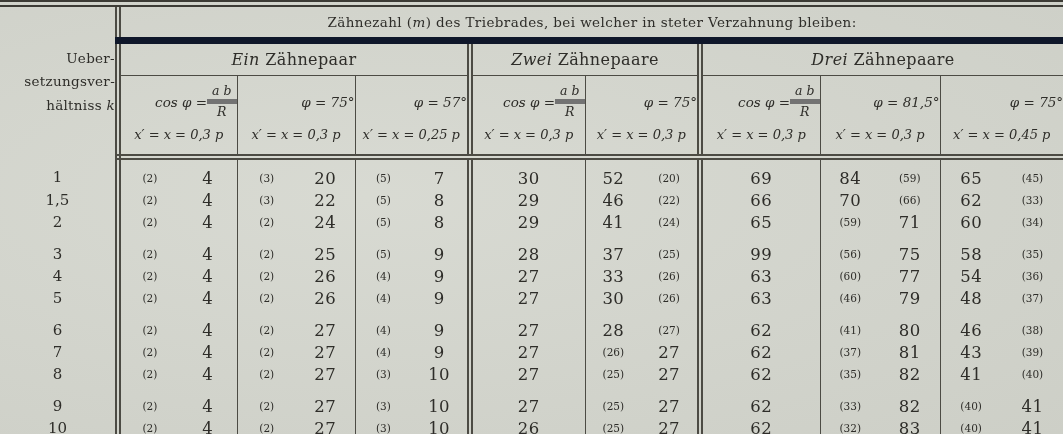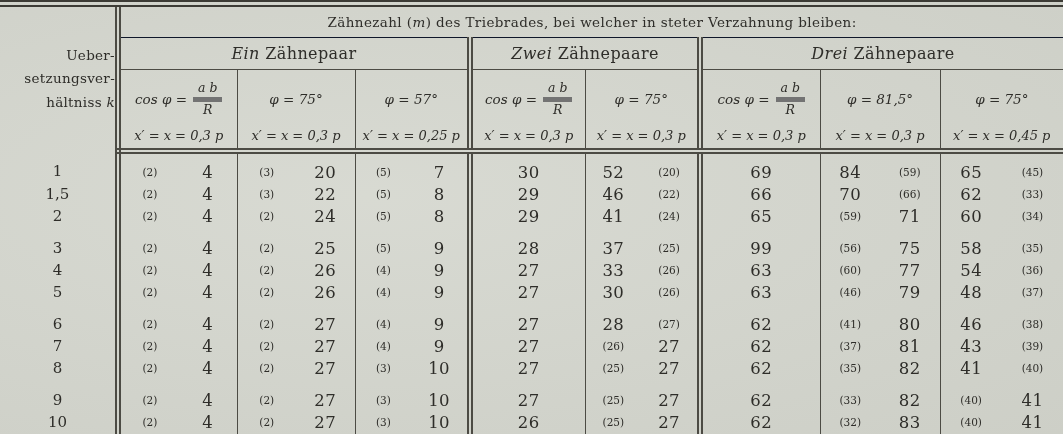--- a/index.html
+++ b/index.html
@@ -24,53 +24,52 @@
 
   
   .k-head {
     font-size: 13.5px;
     line-height: 1.75;
     text-align: right;
     letter-spacing: 0.3px;
   }
   .title-cell {
     height: 30px;
-    border-bottom: 1px solid #0f172a;
+    border-bottom: 7px solid #0f172a;
     text-align: center;
     font-size: 13.5px;
     letter-spacing: 0.4px;
   }
   .group-cell {
     height: 31px;
     border-bottom: 1px solid #4c4b44;
     text-align: center;
     font-size: 16px;
     letter-spacing: 0.4px;
   }
   .fcell { height: 78px; border-bottom: 6px double #4c4b44; }
   .fwrap {
     height: 78px;
     display: flex; flex-direction: column;
     align-items: stretch;
   }
   .formula {
     flex: 1;
-    display: flex; align-items: center; justify-content: center;
-    gap: 6px;
+    display: flex; align-items: center; justify-content: flex-end;
     font-size: 13.5px;
     font-style: italic;
   }
   .frac { display: inline-block; text-align: center; font-size: 12.5px; line-height: 1.15; }
   .frac .num { display: block; border-bottom: 5px solid #737373; padding: 0 5px 1px; }
   .frac .den { display: block; padding-top: 1px; }
   .sub {
     font-size: 13px;
     font-style: italic;
     text-align: center;
-    padding-bottom: 5px;
+    padding-bottom: 12px;
     white-space: nowrap;
   }
 
   
   tbody td { height: 22px; }
   tbody tr:first-child td { padding-top: 7px; }
   tbody tr.gap td { padding-top: 10px; }
   .k-cell { text-align: center; font-size: 15px; }
   .pair { display: flex; align-items: center; }
   .pair .slot { flex: 1; text-align: center; }

